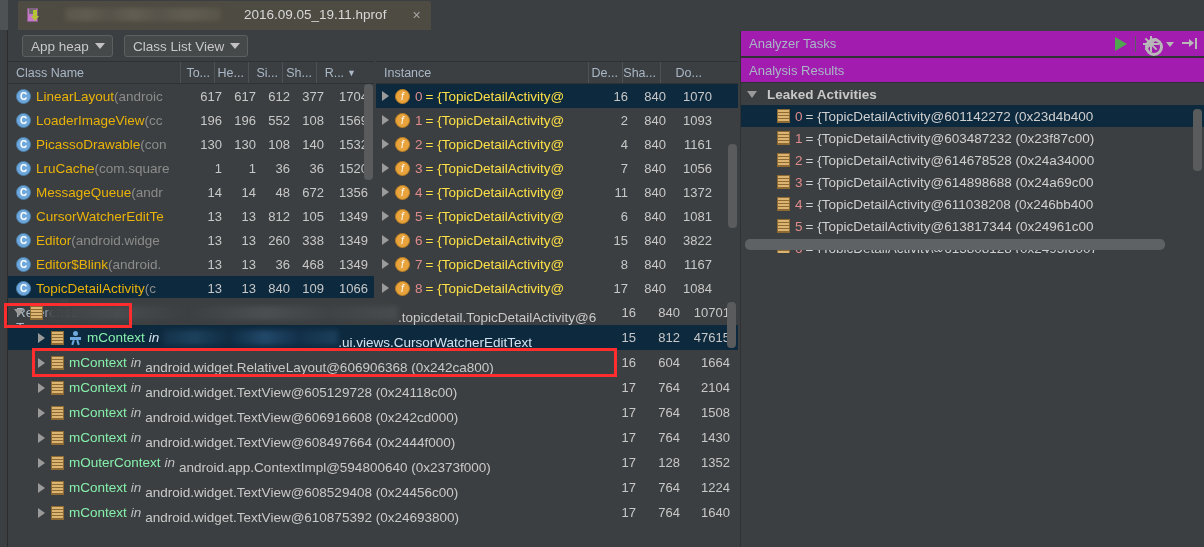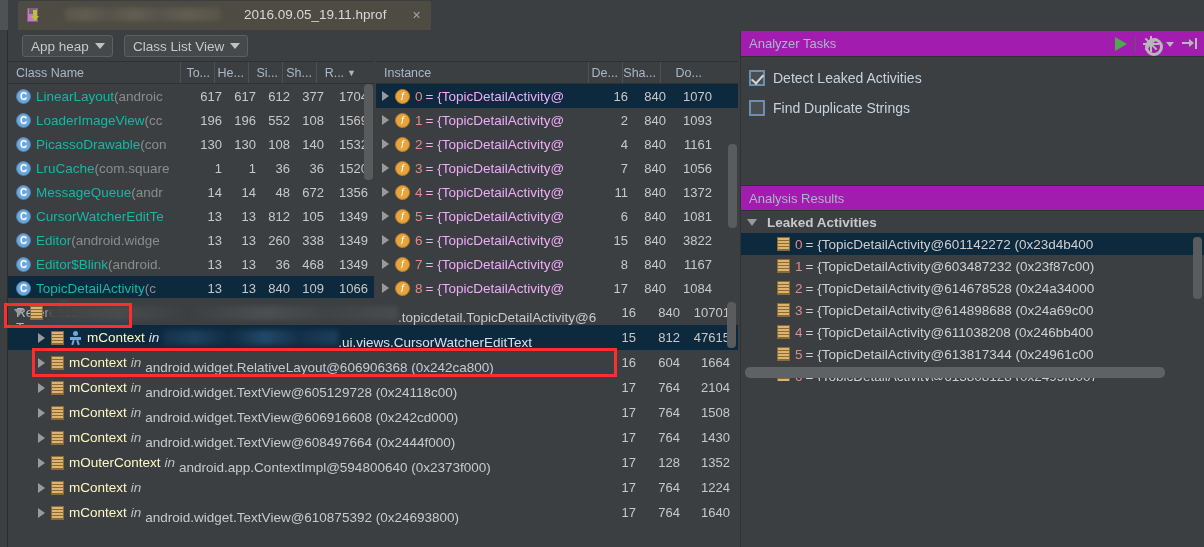--- a/index.html
+++ b/index.html
@@ -105,21 +105,21 @@
     font-size: 13.5px; padding-left: 8px;
   }
   .crow.sel { background: #0d293e; }
   .cls-icon {
     width: 15px; height: 15px; border-radius: 50%;
     background: #6fa8dc; border: 1px solid #4a7ea8;
     color: #ffffff; font-size: 10px; font-weight: bold;
     display: flex; align-items: center; justify-content: center;
     margin-right: 5px; flex: 0 0 auto;
   }
-  .cls-name { color: #14b8a6; }
+  .cls-name { color: #eab308; }
   .cls-pkg { color: #8c8c8c; }
   .cname-cell { width: 172px; overflow: hidden; display: flex; align-items: center; }
   .num-cell { text-align: right; color: #c8c8c8; font-size: 13px; overflow: hidden; }
   .nc1 { width: 34px; } .nc2 { width: 34px; } .nc3 { width: 34px; }
   .nc4 { width: 34px; } .nc5 { width: 44px; }
 
   
   .vthumb {
     position: absolute; right: 1px; width: 9px;
     background: #595b5d; border-radius: 4px;
@@ -147,21 +147,21 @@
     border-top: 7px solid #9a9a9a; border-bottom: none;
   }
   .f-icon {
     width: 15px; height: 15px; border-radius: 50%;
     background: #e8a33d; border: 1px solid #b87c22;
     color: #ffffff; font-size: 10px; font-style: italic;
     display: flex; align-items: center; justify-content: center;
     margin-right: 5px; flex: 0 0 auto;
   }
   .idx { color: #e08b8b; margin-right: 3px; }
-  .ieq { color: #f0abfc; }
+  .ieq { color: #fde047; }
   .icell-name { width: 212px; overflow: hidden; display: flex; align-items: center; }
   .in1 { width: 34px; } .in2 { width: 38px; } .in3 { width: 46px; }
 
   
   .ref-panel {
     position: absolute; left: 8px; top: 300px; width: 730px; height: 247px;
     background: #3c3f41; display: flex; flex-direction: row; overflow: hidden;
   }
   .ref-headrow {
     height: 29px; position: relative; background: #3c3f41;
@@ -201,21 +201,21 @@
     position: absolute; left: 1px; top: 6px; width: 11px; height: 3px; background: #6fa8dc;
   }
   .person-icon .legl {
     position: absolute; left: 3px; top: 9px; width: 2px; height: 5px;
     background: #6fa8dc; transform: rotate(18deg);
   }
   .person-icon .legr {
     position: absolute; left: 8px; top: 9px; width: 2px; height: 5px;
     background: #6fa8dc; transform: rotate(-18deg);
   }
-  .fld { color: #fef9c3; }
+  .fld { color: #86efac; }
   .inword { color: #bfbfbf; font-style: italic; padding: 0 4px; }
   .refcls { color: #c9c9c9; margin-top: 9px; }
   .rnum { text-align: right; color: #c8c8c8; font-size: 13px; }
   .rn1 { width: 36px; } .rn2 { width: 44px; } .rn3 { width: 58px; padding-right: 8px; }
   .rrow.sel-blue .refcls,
   .rrow.sel-blue .inword { color: #d4e2ef; }
   .rrow.sel-blue { background: #0d293e; }
 
   .redact-dark {
     display: inline-block; height: 14px;
@@ -708,20 +708,21 @@
           <span class="rnum rn1">17</span>
           <span class="rnum rn2">128</span>
           <span class="rnum rn3">1352</span>
         </div>
         <div class="rrow">
           <span class="rname" style="padding-left:30px">
             <span class="tri"></span>
             <span class="stack-icon"></span>
             <span class="fld">mContext</span>
             <span class="inword">in</span>
+            <span class="refcls">android.widget.TextView@608529408 (0x24456c00)</span>
           </span>
           <span class="rnum rn1">17</span>
           <span class="rnum rn2">764</span>
           <span class="rnum rn3">1224</span>
         </div>
         <div class="rrow">
           <span class="rname" style="padding-left:30px">
             <span class="tri"></span>
             <span class="stack-icon"></span>
             <span class="fld">mContext</span>
@@ -753,30 +754,20 @@
         </span>
         <span class="small-caret"></span>
         <span class="hide-icon">
           <span class="shaft"></span>
             <span class="head2"></span>
             <span class="bar"></span>
         </span>
       </span>
     </div>
 
-    <div class="tasks-body" id="tasks-body">
-        <div class="task-row">
-          <span class="cbox checked"></span>
-          <span>Detect Leaked Activities</span>
-        </div>
-        <div class="task-row">
-          <span class="cbox"></span>
-          <span>Find Duplicate Strings</span>
-        </div>
-      </div>
 
     <div class="results-head">
       <span>Analysis Results</span>
     </div>
     <div class="results-body">
       <div id="results-list">
           <div class="res-group">
             <span class="tri open"></span>
             <span style="margin-left:4px">Leaked Activities</span>
           </div>

